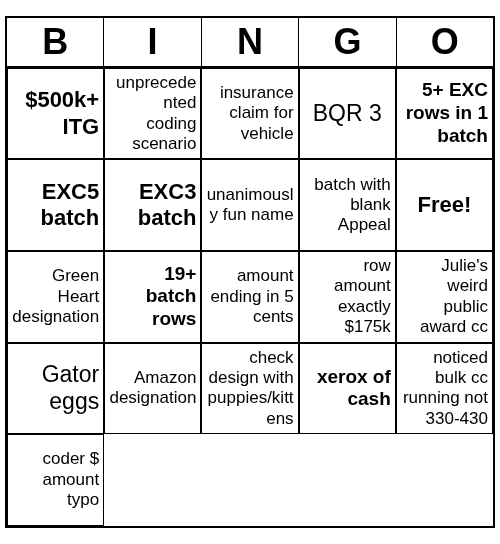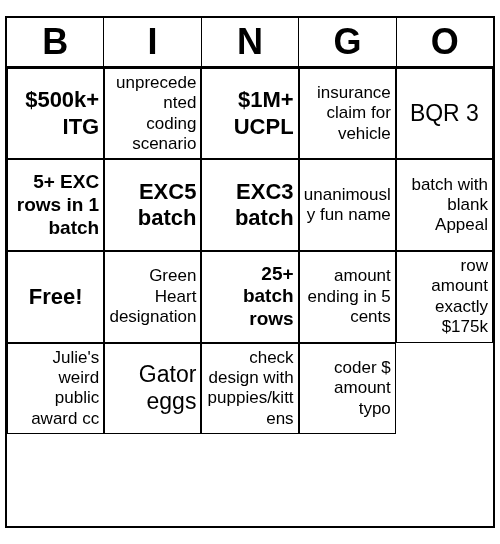--- a/index.html
+++ b/index.html
@@ -80,31 +80,33 @@
   <div class="bingo-header">
     <div class="bingo-header-cell">B</div>
     <div class="bingo-header-cell">I</div>
     <div class="bingo-header-cell">N</div>
     <div class="bingo-header-cell">G</div>
     <div class="bingo-header-cell">O</div>
   </div>
   <div class="bingo-grid" id="bingo-grid">
   <div class="bingo-cell large-text">$500k+ ITG</div>
       <div class="bingo-cell small-text">unprecedented coding scenario</div>
-      <div class="bingo-cell large-text">$1M+ UCPL</div>
       <div class="bingo-cell small-text">insurance claim for vehicle</div>
       <div class="bingo-cell xlarge-text">BQR 3</div>
       <div class="bingo-cell medium-text">5+ EXC rows in 1 batch</div>
       <div class="bingo-cell large-text">EXC5 batch</div>
       <div class="bingo-cell large-text">EXC3 batch</div>
       <div class="bingo-cell small-text">unanimously fun name</div>
       <div class="bingo-cell small-text">batch with blank Appeal</div>
       <div class="bingo-cell free-cell">Free!</div>
       <div class="bingo-cell small-text">Green Heart designation</div>
-      <div class="bingo-cell medium-text">25+ batch rows</div>
+      <div class="bingo-cell medium-text">19+ batch rows</div>
       <div class="bingo-cell small-text">amount ending in 5 cents</div>
       <div class="bingo-cell small-text">row amount exactly $175k</div>
       <div class="bingo-cell small-text">Julie's weird public award cc</div>
       <div class="bingo-cell xlarge-text">Gator eggs</div>
+      <div class="bingo-cell small-text">Amazon designation</div>
       <div class="bingo-cell small-text">check design with puppies/kittens</div>
+      <div class="bingo-cell medium-text">xerox of cash</div>
+      <div class="bingo-cell small-text">noticed bulk cc running not 330-430</div>
       <div class="bingo-cell small-text">coder $ amount typo</div>
     </div>
 </div>
 
 </body></html>

